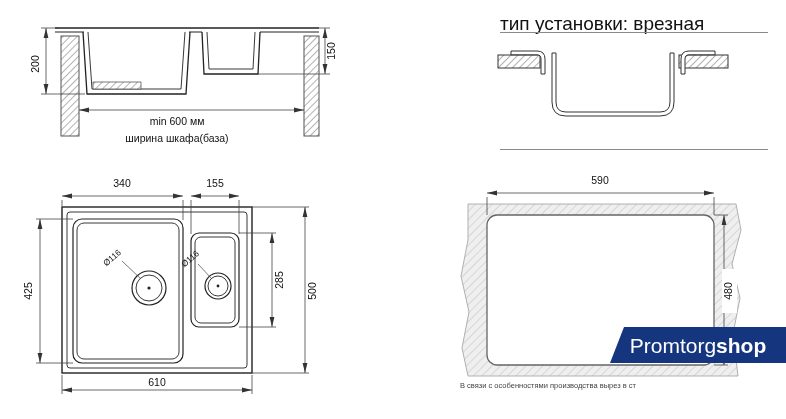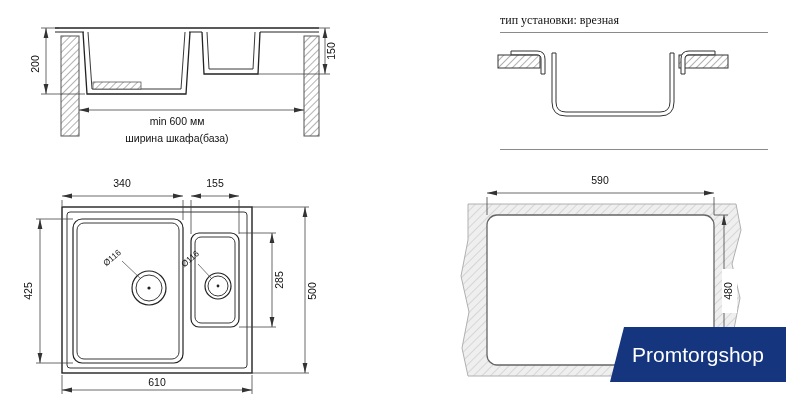--- a/index.html
+++ b/index.html
@@ -1,29 +1,29 @@
 <!DOCTYPE html>
 <html><head>
 <meta charset="utf-8">
 <style>
   html,body{margin:0;padding:0;background:#fff;}
   .canvas{position:relative;width:786px;height:419px;background:#fff;overflow:hidden;
           font-family:"Liberation Sans","DejaVu Sans",sans-serif;color:#111;}
   .abs{position:absolute;}
-  .title{font-size:12px;color:#111;font-family:Liberation Serif, serif;}
+  .title{font-size:19px;color:#111;}
   .rule{height:1px;background:#8a8a8a;}
   .note{font-size:7.5px;color:#444;white-space:nowrap;}
   svg text{font-family:"Liberation Sans","DejaVu Sans",sans-serif;fill:#111;}
   .dimtxt{font-size:10.5px;}
   .dimtxt-sm{font-size:8.5px;}
   .logo{display:flex;align-items:center;justify-content:center;background:#15357e;
         clip-path:polygon(14px 0,100% 0,100% 100%,0 100%);}
   .logo span{color:#fff;font-size:21px;line-height:1;}
   .logo .reg{font-weight:400;}
-  .logo .bold{font-weight:400;}
+  .logo .bold{font-weight:700;}
 </style>
 </head>
 <body>
 
 <div class="canvas">
 
   <svg width="0" height="0" class="abs" style="left:0;top:0" aria-hidden="true">
     <defs>
       <marker id="mE" markerWidth="12" markerHeight="8" refX="10" refY="3" orient="auto" markerUnits="userSpaceOnUse">
         <path d="M0,0.6 L10,3 L0,5.4 Z" fill="#333"></path>
@@ -182,19 +182,20 @@
 
     <g stroke="#444" stroke-width="0.8">
       <line x1="258" y1="43" x2="272" y2="43"></line>
       <line x1="258" y1="193" x2="272" y2="193"></line>
       <line x1="268" y1="43" x2="268" y2="193" marker-start="url(#mS)" marker-end="url(#mE)"></line>
     </g>
     <rect x="266" y="97" width="15" height="44" fill="#fff"></rect>
     <text class="dimtxt" x="276" y="119" text-anchor="middle" transform="rotate(-90 276 119)">480</text>
   </svg>
 
-
-  <div class="abs logo" style="left:610px;top:327px;width:176px;height:55px">
+  <div class="abs note" style="left:460px;top:381px">В связи с особенностями производства вырез в ст</div>
+
+  <div class="abs logo" style="left:610px;top:327px;width:176px;height:36px">
     <span class="reg">Promtorg</span>
       <span class="bold">shop</span>
   </div>
 
 </div>
 
 </body></html>

